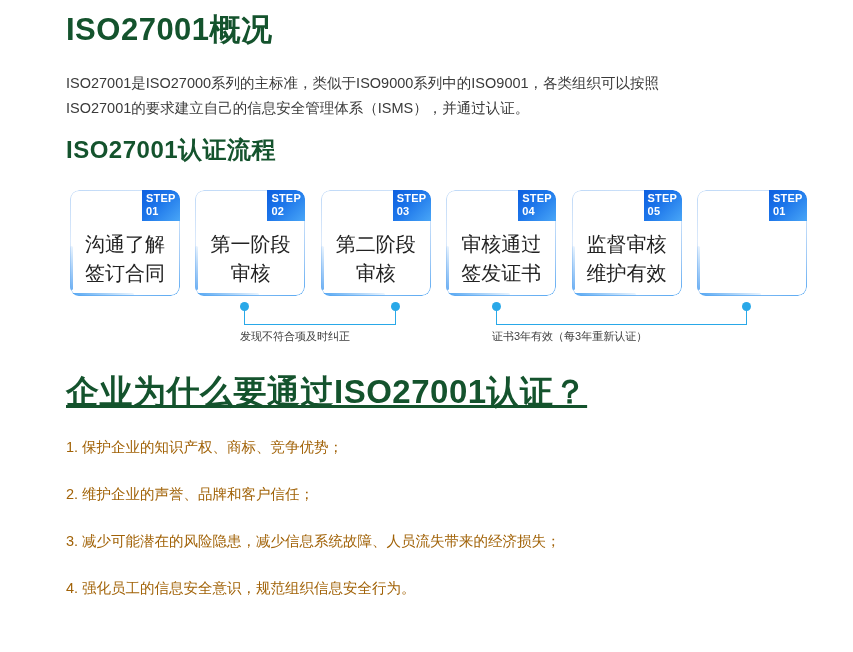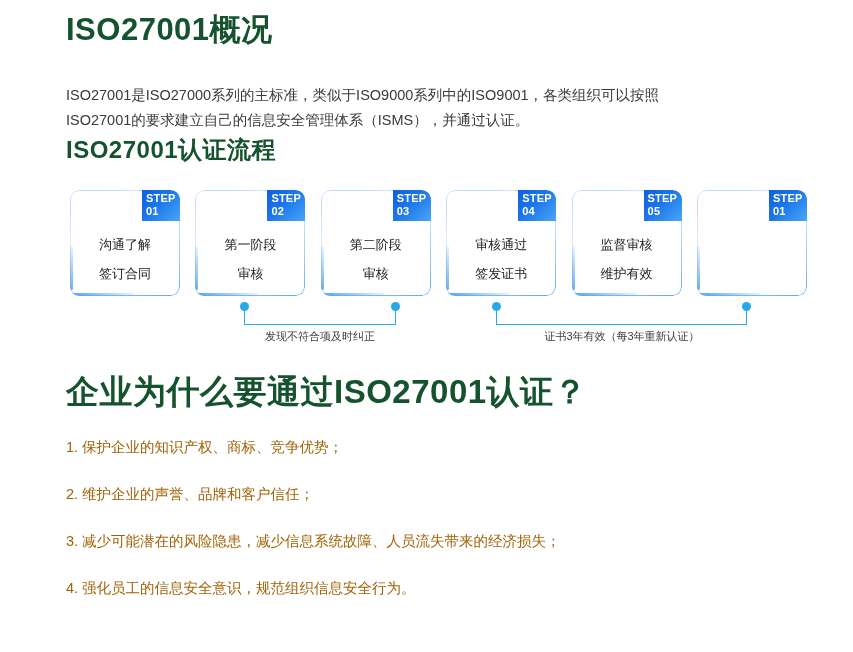--- a/index.html
+++ b/index.html
@@ -27,27 +27,27 @@
     position: absolute;
     left: 66px;
     color: #14532d;
     font-weight: bold;
     letter-spacing: 0.5px;
     white-space: nowrap;
     line-height: 1;
   }
   #heading-overview { top: 14px; font-size: 31px; }
   #heading-process  { top: 138px; font-size: 24px; }
-  #heading-why      { top: 375px; font-size: 33px; }
+  #heading-why      { top: 375px; font-size: 33px; text-decoration: underline; }
 
   
   #intro-paragraph {
     position: absolute;
     left: 66px;
-    top: 83px;
+    top: 71px;
     width: 730px;
     font-size: 14.5px;
     line-height: 25px;
     color: #3a3a3a;
   }
   #intro-paragraph .line { display: block; white-space: nowrap; }
 
   
   #steps-row {
     position: absolute;
@@ -128,21 +128,21 @@
     bottom: 6px;
     display: flex;
     flex-direction: column;
     align-items: center;
     justify-content: flex-start;
     padding-top: 6px;
     box-sizing: border-box;
   }
   .step-body.single { justify-content: flex-start; padding-top: 14px; }
   .step-line {
-    font-size: 13px;
+    font-size: 20px;
     color: #222222;
     line-height: 29px;
     white-space: nowrap;
     font-weight: normal;
   }
 
   
   .connector { position: absolute; }
   .conn-dot {
     position: absolute;
@@ -164,21 +164,21 @@
     height: 1px;
     background: #29a8e8;
     top: 22px;
   }
   .conn-label {
     position: absolute;
     top: 27px;
     font-size: 11px;
     color: #3c3c3c;
     white-space: nowrap;
-    text-align: center;
+    text-align: left;
   }
 
   #connector-left  { left: 240px; top: 302px; width: 160px; }
   #connector-right { left: 492px; top: 302px; width: 260px; }
 
   
   #reasons-list {
     position: absolute;
     left: 66px;
     top: 437px;

